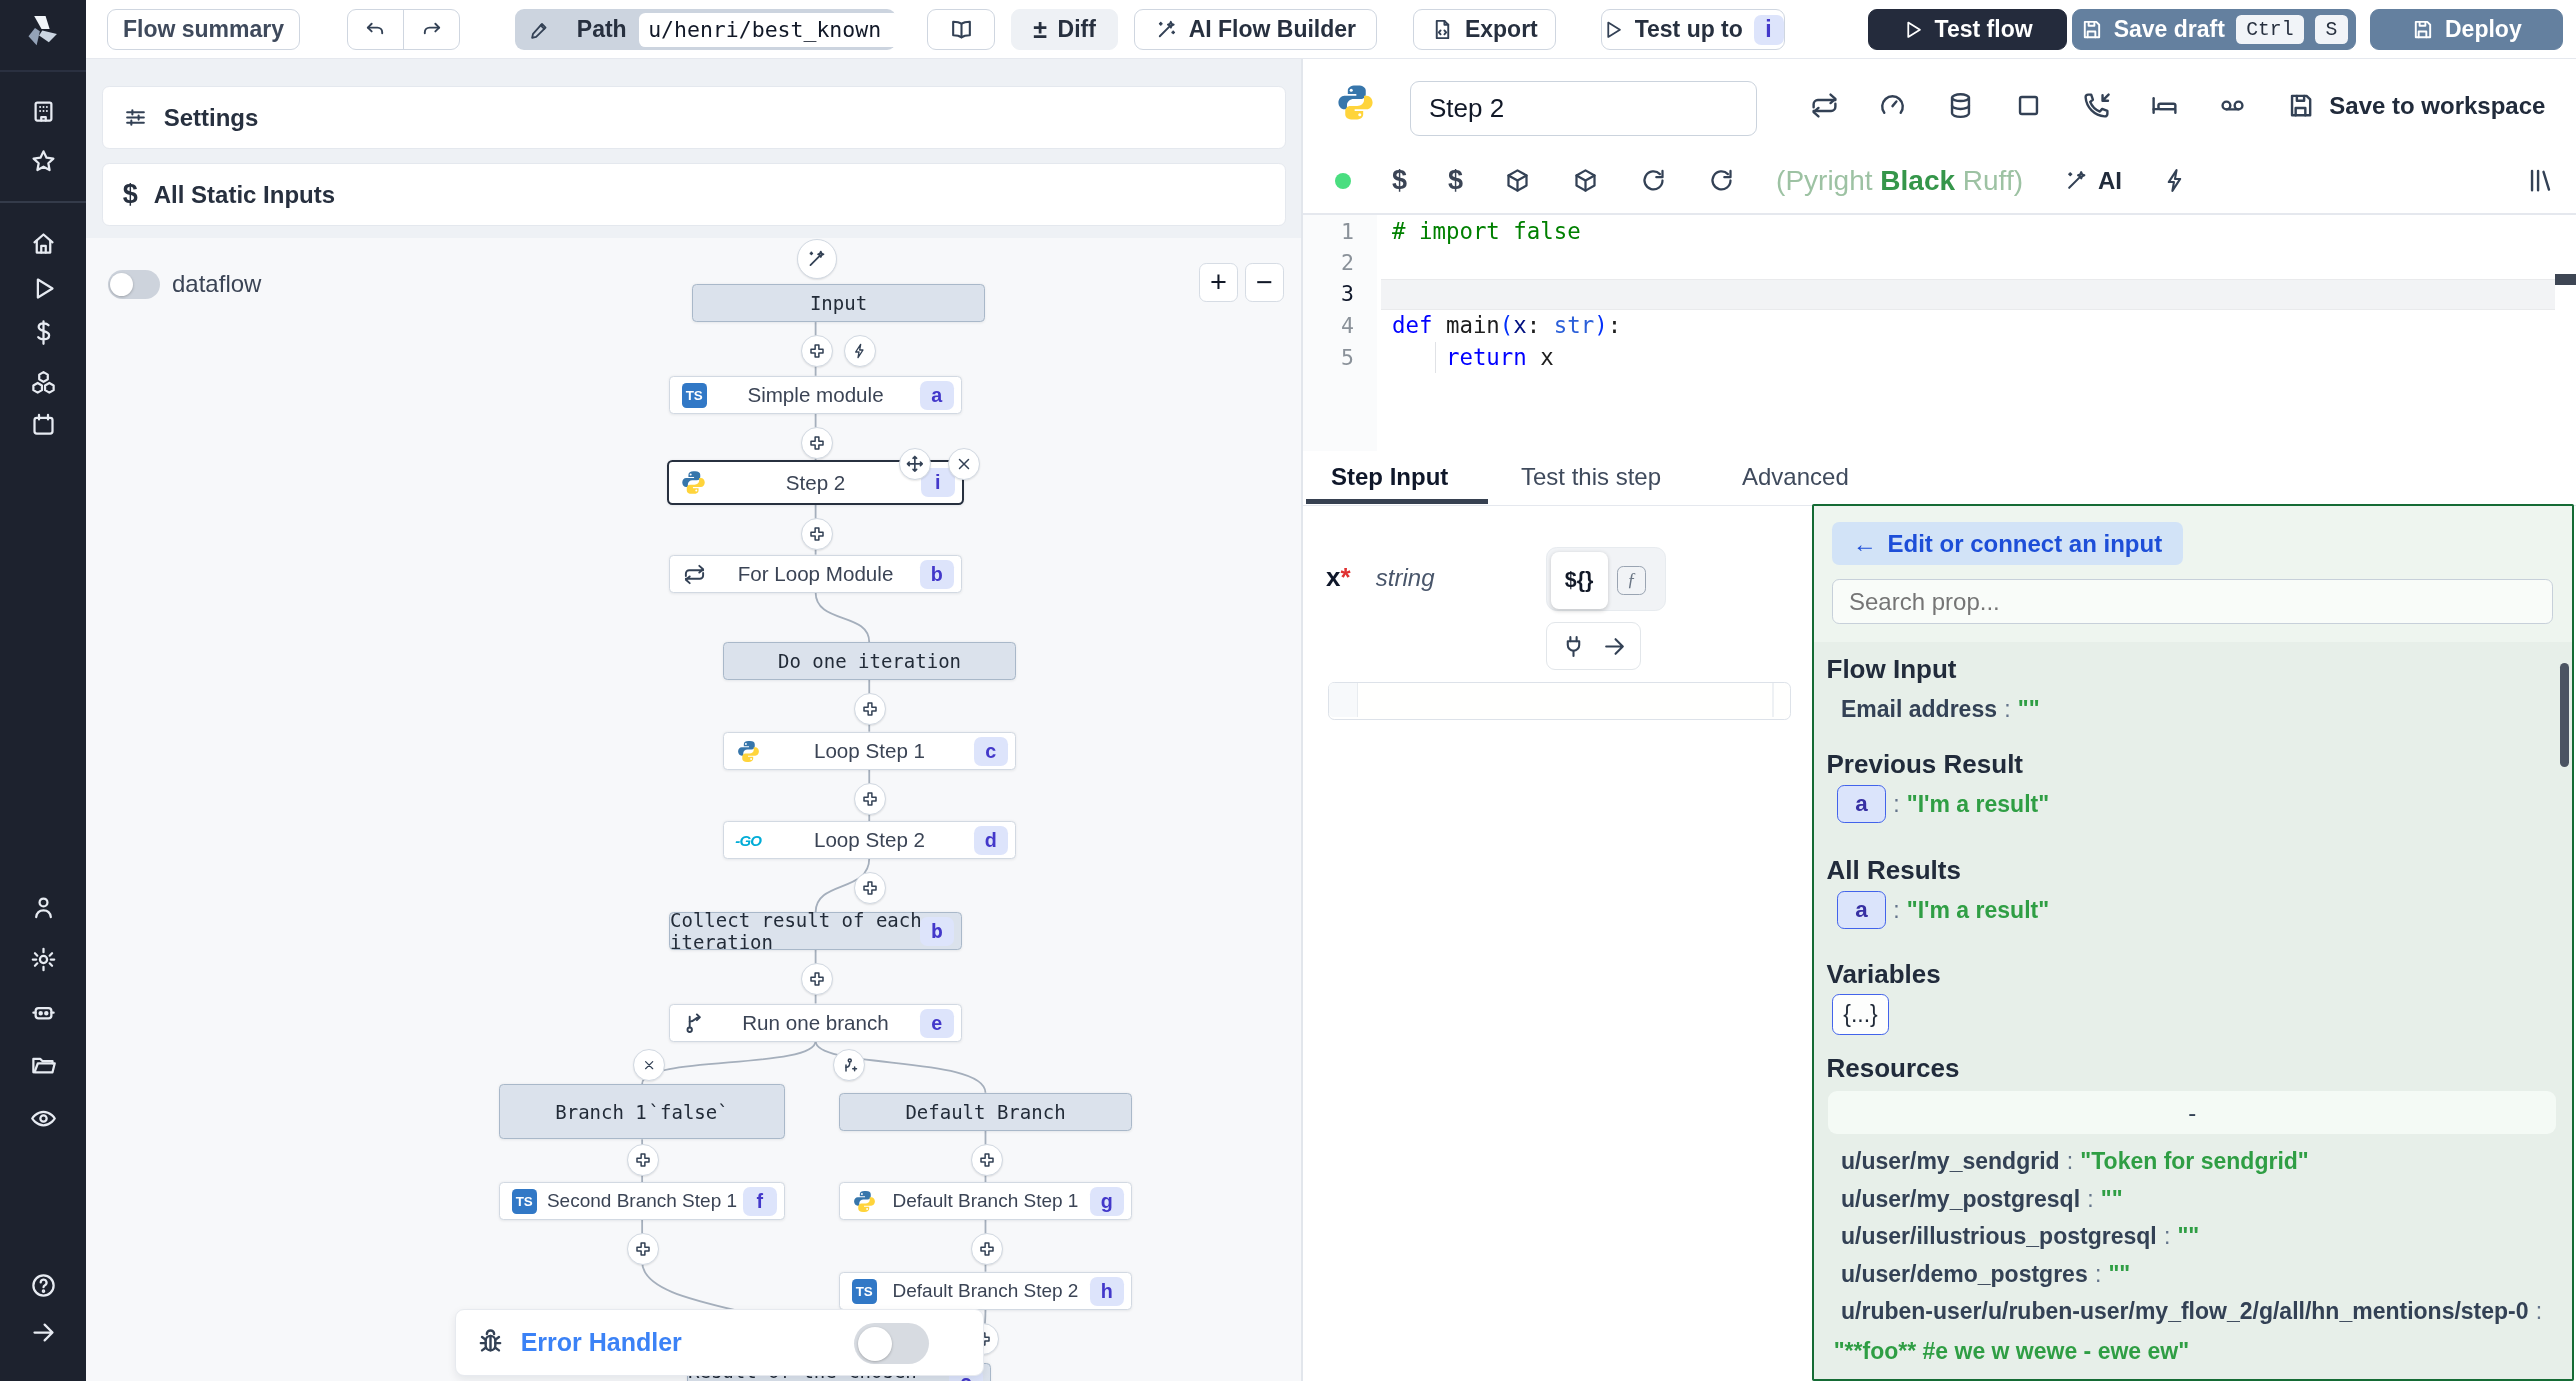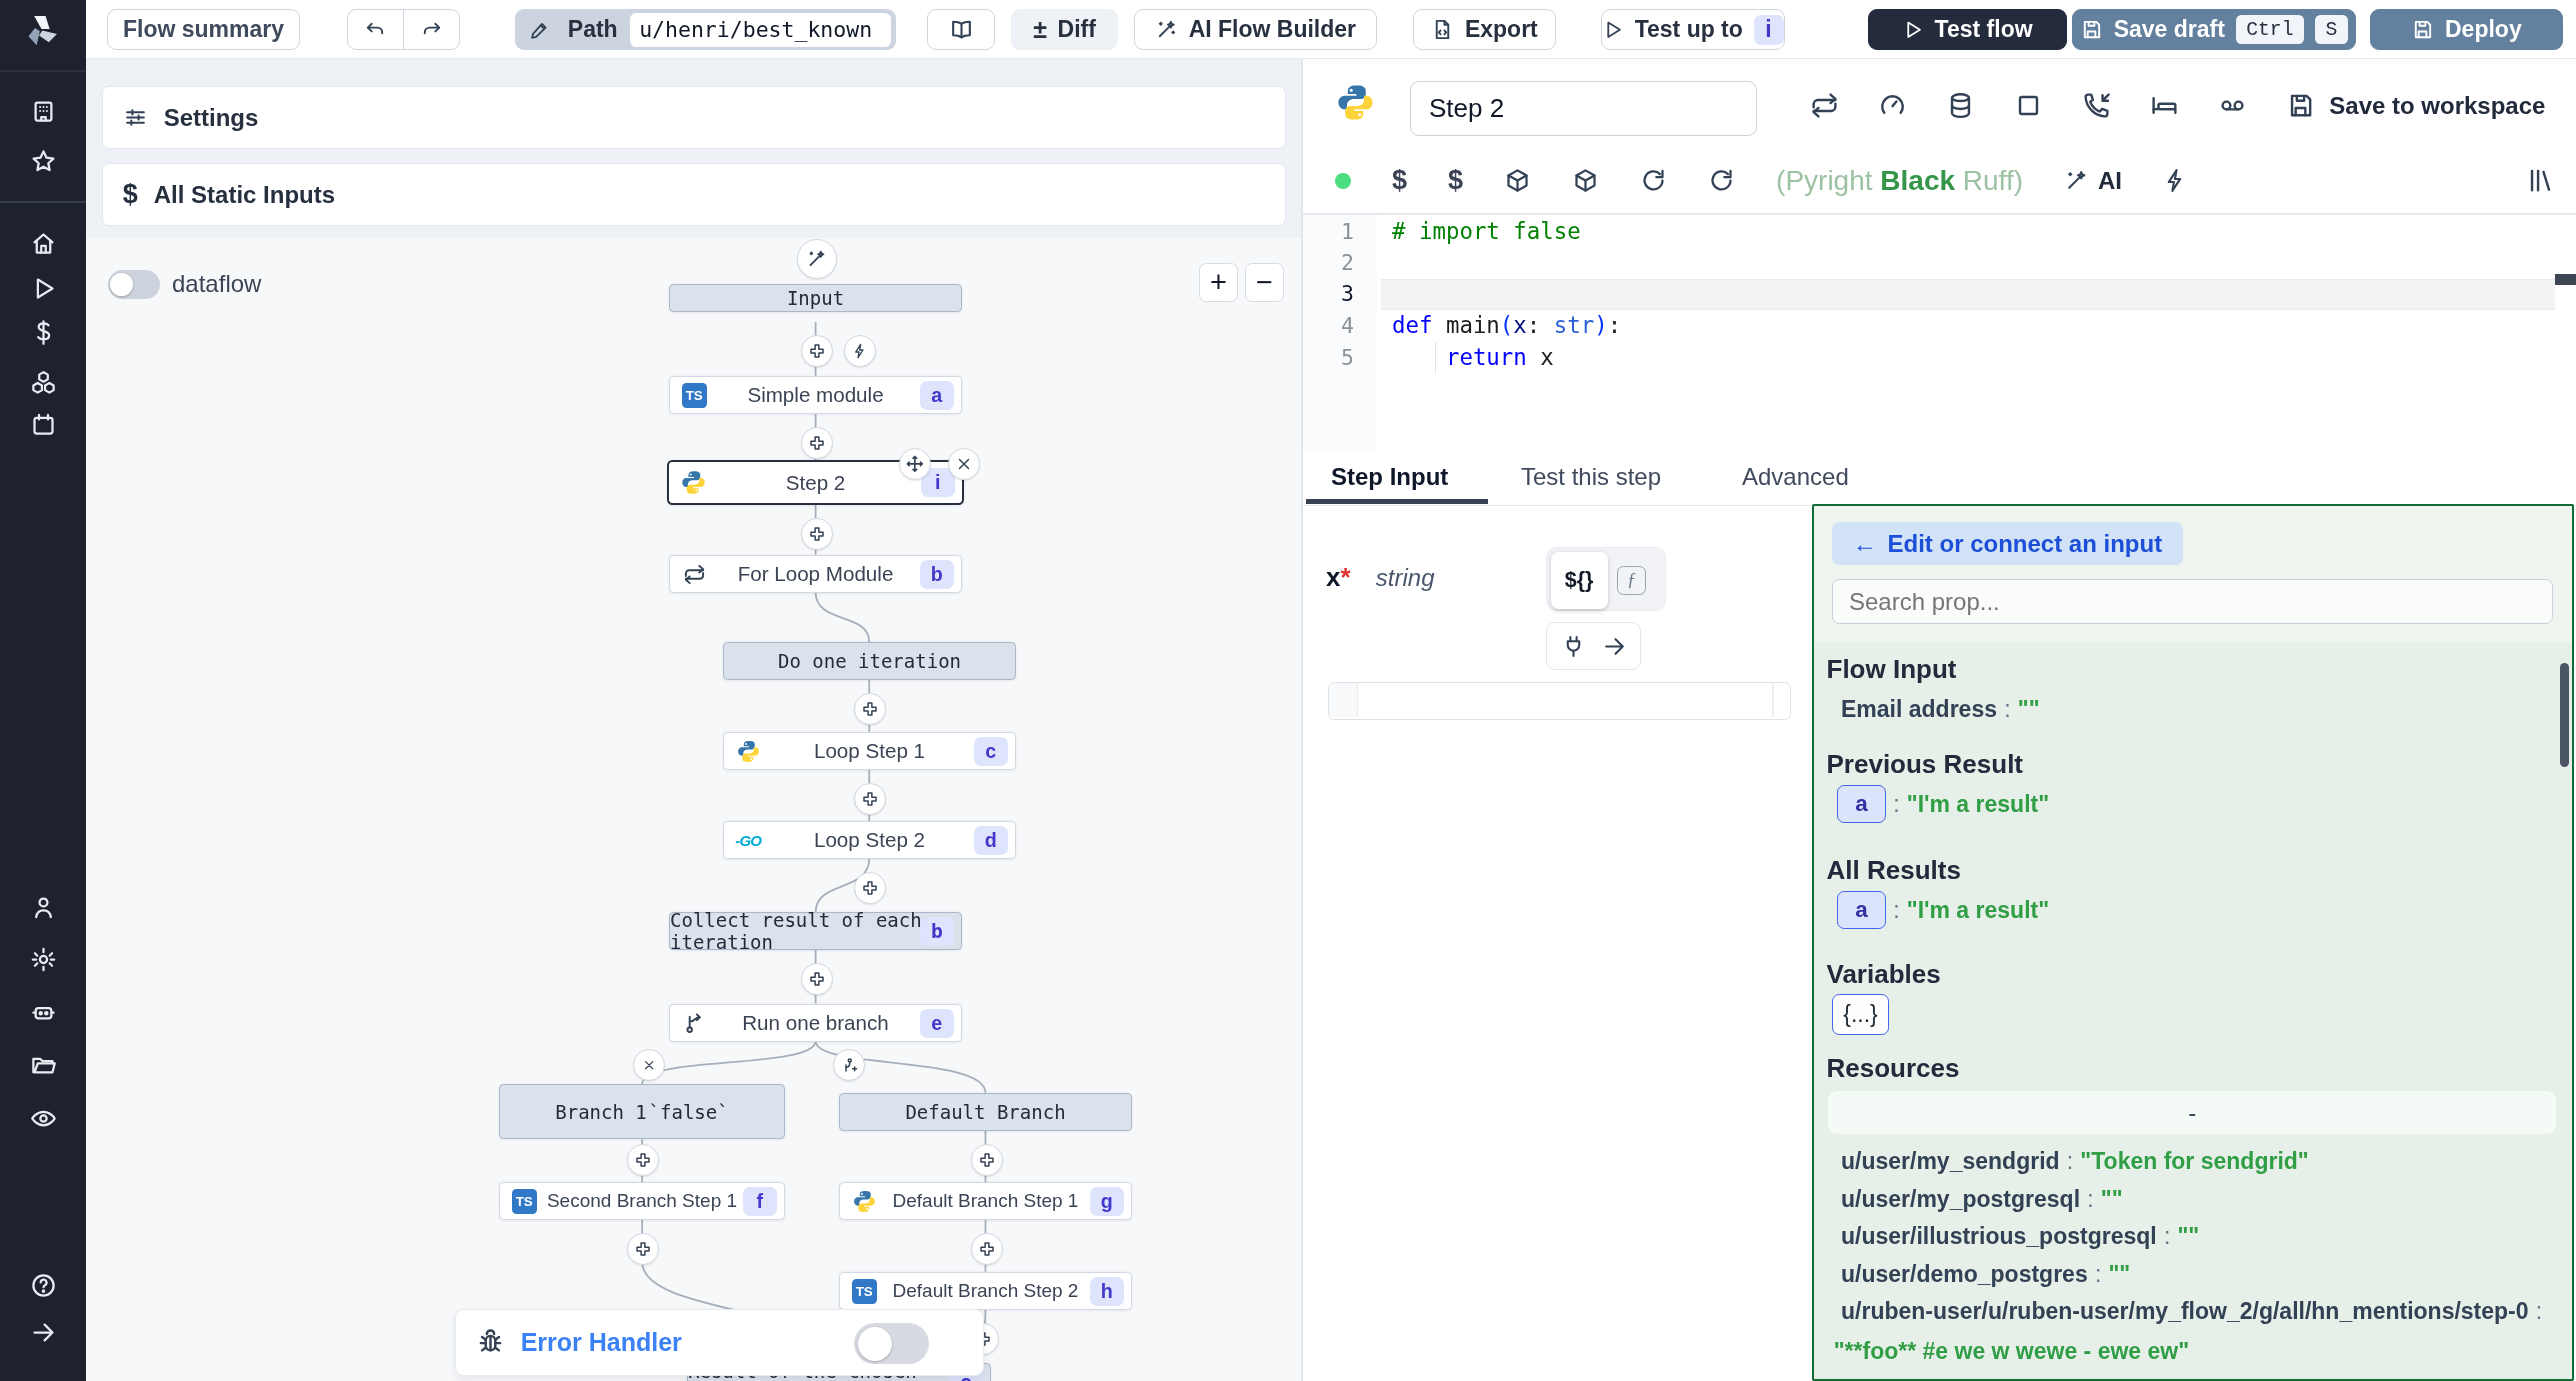--- a/index.html
+++ b/index.html
@@ -183,21 +183,21 @@
         </svg>
       </span>
   </div>
   <div class="abs" style="left:515px;top:9px;width:381px;height:41px;background:#ccd4df;border-radius:9px;display:flex;align-items:center">
     <span style="margin-left:14.3px">
         <svg class="ic" viewBox="0 0 24 24" width="21.5" height="21.5">
           <path d="M14.5 5.5l4 4L8 20l-4.5 1L4.5 16.5z"></path>
           <path d="M13 7l4 4"></path>
         </svg>
       </span>
-    <span style="margin-left:17px;font-weight:700;font-size:23px;color:#27303f">Path</span>
+    <span style="margin-left:26px;font-weight:700;font-size:23px;color:#27303f">Path</span>
     <input class="mono" style="margin-left: 12.5px; width: 243px; height: 34px; border: none; border-radius: 6.3px; background: rgb(255, 255, 255); font-size: 21.5px; color: rgb(17, 24, 39); padding: 0px 9px; overflow: hidden;" value="u/henri/best_known">
   </div>
   <div class="tbtn" style="left:927px;width:68px">
       <svg class="ic" viewBox="0 0 24 24" width="25" height="25">
         <path d="M12 6.5C10 5 7.5 4.5 4 4.5v13c3.5 0 6 .5 8 2 2-1.5 4.5-2 8-2v-13c-3.5 0-6 .5-8 2z"></path>
         <path d="M12 6.5v13"></path>
       </svg>
     </div>
   <div class="tbtn gray" style="left:1011px;width:107px">
     <span style="font-size:25px">±</span>
@@ -291,21 +291,21 @@
   </svg>
 
   <div class="pcirc" style="left:711px;top:180px;width:38px;height:38px">
     <svg class="ic" viewBox="0 0 24 24" width="21.5" height="21.5">
         <path d="M5 19L15 9"></path>
         <path d="M16.5 4l.9 2.1 2.1.9-2.1.9-.9 2.1-.9-2.1-2.1-.9 2.1-.9z"></path>
         <path d="M6 5v2M5 6h2"></path>
       </svg>
   </div>
 
-  <div class="node vnode" style="left:583px;top:225px;width:293px;height:28px">
+  <div class="node vnode" style="left:606px;top:225px;width:293px;height:38px">
     <span class="nlabel">Input</span>
   </div>
   <div class="node" style="left:583px;top:317px;width:293px;height:38px">
     <span class="nicon">
         <span class="tsbox">TS</span>
       </span>
     <span class="nlabel">Simple module</span>
     <span class="nbadge">a</span>
   </div>
   <div class="node sel" style="left:581px;top:401px;width:297px;height:45px">

